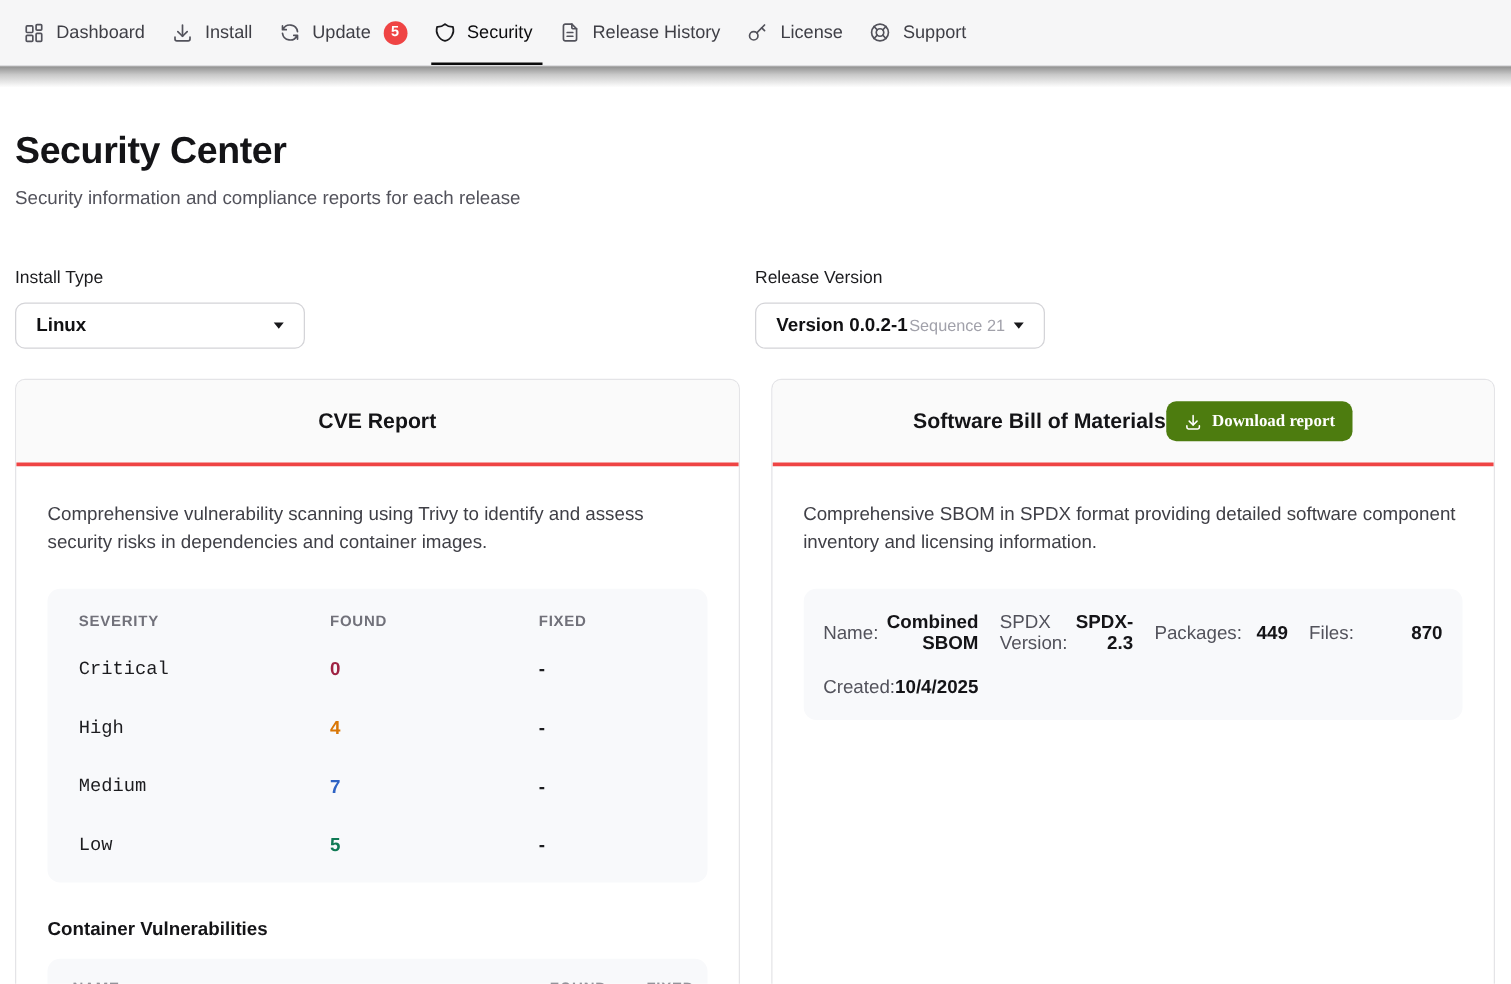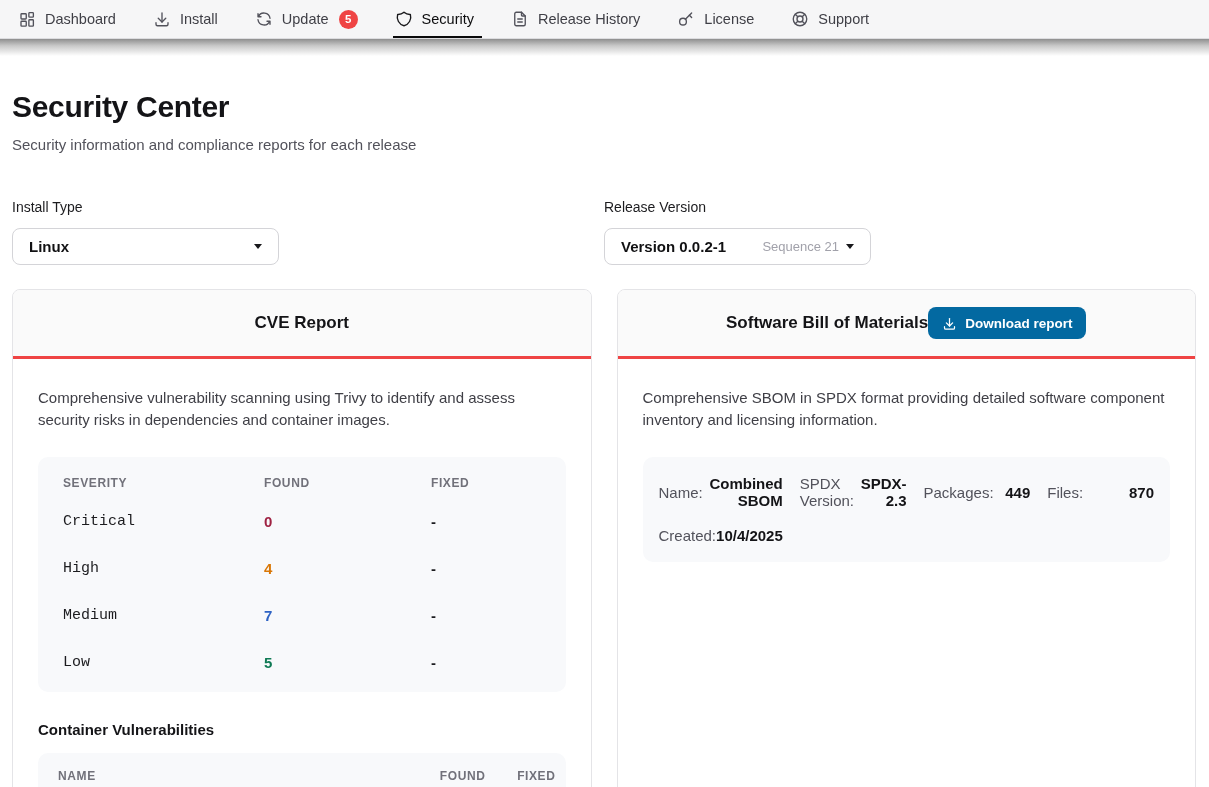--- a/index.html
+++ b/index.html
@@ -4,27 +4,27 @@
 <style>
   * { box-sizing: border-box; margin: 0; padding: 0; }
   html, body { width: 1209px; height: 787px; overflow: hidden; }
   body {
     font-family: "Liberation Sans", "DejaVu Sans", sans-serif;
     background: #ffffff;
     color: #18181b;
   }
   
   .nav {
-    height: 39px;
+    height: 53px;
     background: #f6f6f7;
     border-bottom: 1px solid #dddde0;
     display: flex;
     align-items: stretch;
     padding-left: 18px;
-    gap: 37px;
+    gap: 21px;
   }
   .nav-item {
     position: relative;
     display: flex;
     align-items: center;
     gap: 9px;
     cursor: pointer;
     color: #3f3f46;
     font-size: 14.5px;
     font-weight: 500;
@@ -70,21 +70,21 @@
   }
   
   .filters {
     margin-top: 46px;
     display: grid;
     grid-template-columns: 580px 580px;
     column-gap: 12px;
   }
   .filter-label { font-size: 14px; color: #1c1c1f; margin-bottom: 13px; }
   .select {
-    width: 267px; height: 37px;
+    width: 232px; height: 37px;
     background: #fff;
     border: 1px solid #d4d4d8;
     border-radius: 8px;
     padding: 0 16px;
     display: flex; align-items: center; justify-content: space-between;
     cursor: pointer;
   }
   .select-value { font-size: 15px; font-weight: 700; color: #111113; }
   .select-right { display: flex; align-items: center; gap: 7px; }
   .select-seq { font-size: 13px; color: #a1a1aa; }
@@ -113,25 +113,25 @@
   .card-title { font-size: 17px; font-weight: 700; color: #141417; }
   .card-body { padding: 28px 25px; }
   .card-desc {
     font-size: 15px;
     line-height: 21.5px;
     color: #3f3f46;
     max-width: 535px;
   }
   .dl-btn {
     height: 32px;
-    background: #0369a1;
+    background: #4d7c0f;
     border: none;
     border-radius: 8px;
     color: #fff;
-    font-family: Liberation Sans, sans-serif;
+    font-family: Liberation Serif, serif;
     font-size: 13.5px;
     font-weight: 600;
     padding: 12px 14px;
     display: flex; align-items: center; gap: 8px;
     cursor: pointer;
   }
   
   .sev-table {
     margin-top: 27px;
     background: #f8f9fb;

